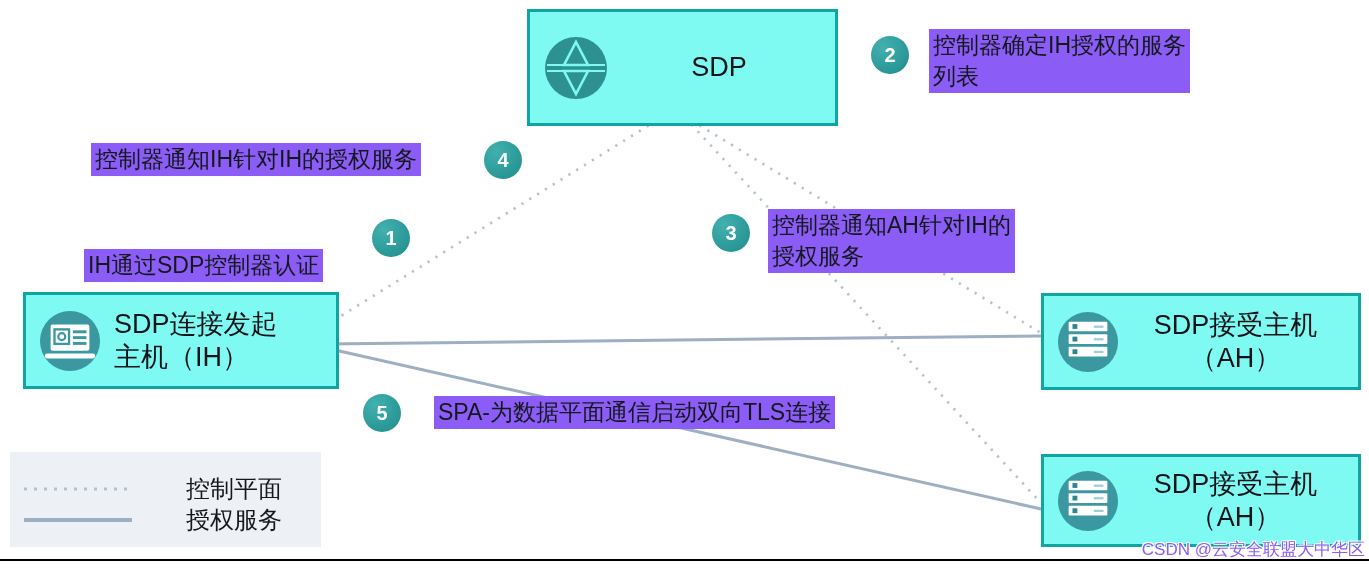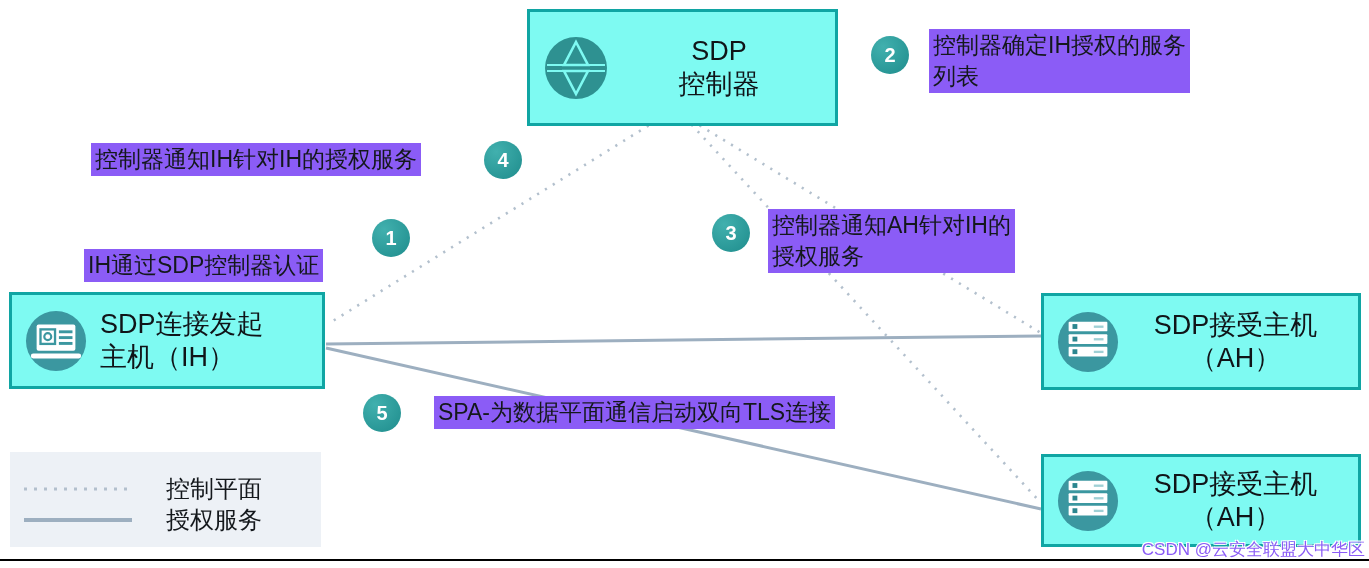--- a/index.html
+++ b/index.html
@@ -29,21 +29,21 @@
   }
   .step-text {
     position:absolute; z-index:2; font-size:23px; line-height:31px;
     color:#14181c; background:#8b5cf6; padding:1px 4px; white-space:nowrap;
   }
 
   .legend {
     position:absolute; z-index:3; left:10px; top:452px; width:311px; height:95px;
     background:#edf1f6; box-sizing:border-box; padding:21px 0 0 14px;
   }
-  .legend-row { display:flex; align-items:center; height:31px; }
+  .legend-row { display:flex; align-items:center; height:31px;gap:20px; }
   .legend-row svg { flex:0 0 auto; margin-right:34px; }
   .legend-row .legend-label { font-size:24px; color:#14181c; }
 
   .watermark {
     position:absolute; z-index:6; right:4px; top:538px;
     font-size:17px; color:#8b5cf6;
     text-shadow:1px 1px 0 #fff, -1px -1px 0 #fff, 1px -1px 0 #fff, -1px 1px 0 #fff;
     white-space:nowrap;
   }
   .bottom-rule {
@@ -67,25 +67,24 @@
   <div class="node" style="left:527px; top:9px; width:311px; height:117px;">
     <svg class="nicon" width="66" height="66" viewBox="-33 -33 66 66">
       <circle r="31" fill="#2e9191"></circle>
       <path d="M0,-26 L12,-3 L-12,-3 Z" fill="#2e9191" stroke="#7efaf2" stroke-width="2.6"></path>
       <path d="M0,26 L12,3 L-12,3 Z" fill="#2e9191" stroke="#7efaf2" stroke-width="2.6"></path>
       <line x1="-29" y1="-3" x2="29" y2="-3" stroke="#7efaf2" stroke-width="2.2"></line>
       <line x1="-29" y1="3" x2="29" y2="3" stroke="#7efaf2" stroke-width="2.2"></line>
     </svg>
     <div class="label label-center">
       <div>SDP</div>
-      <div>控制器</div>
     </div>
   </div>
 
-  <div class="node" style="left:9px; top:292px; width:316px; height:97px;">
+  <div class="node" style="left:23px; top:292px; width:316px; height:97px;">
     <svg class="nicon" width="62" height="62" viewBox="-32 -32 64 64">
       <circle r="31" fill="#3b97a0"></circle>
       <rect x="-20" y="-17" width="40" height="27" rx="2" fill="#ffffff"></rect>
       <rect x="-16" y="-12" width="15" height="15" fill="none" stroke="#3b97a0" stroke-width="2.4"></rect>
       <circle cx="-8.5" cy="-4.5" r="3.6" fill="none" stroke="#3b97a0" stroke-width="2.2"></circle>
       <rect x="3" y="-11" width="14" height="3" fill="#3b97a0"></rect>
       <rect x="3" y="-5" width="14" height="3" fill="#3b97a0"></rect>
       <rect x="3" y="1" width="14" height="3" fill="#3b97a0"></rect>
       <rect x="-26" y="13" width="52" height="5" rx="2.5" fill="#ffffff"></rect>
     </svg>

